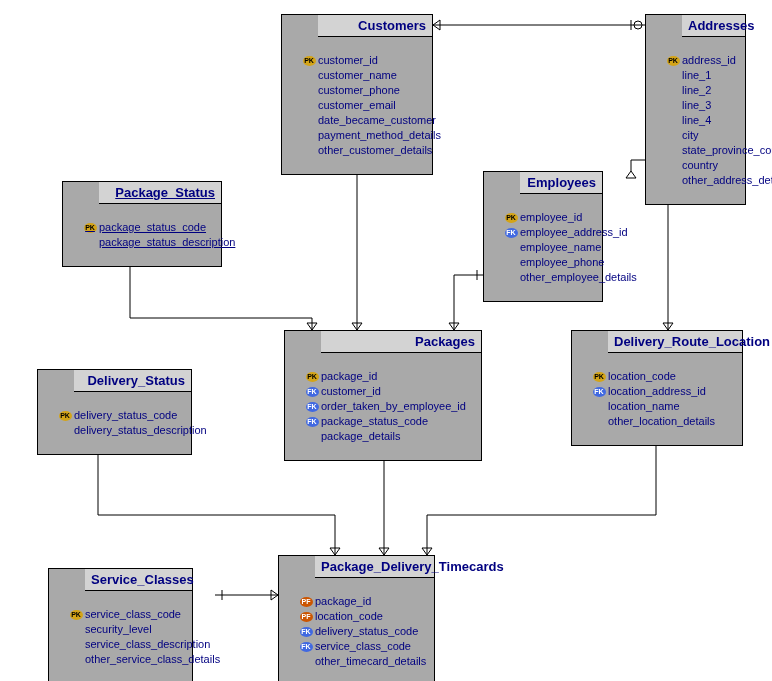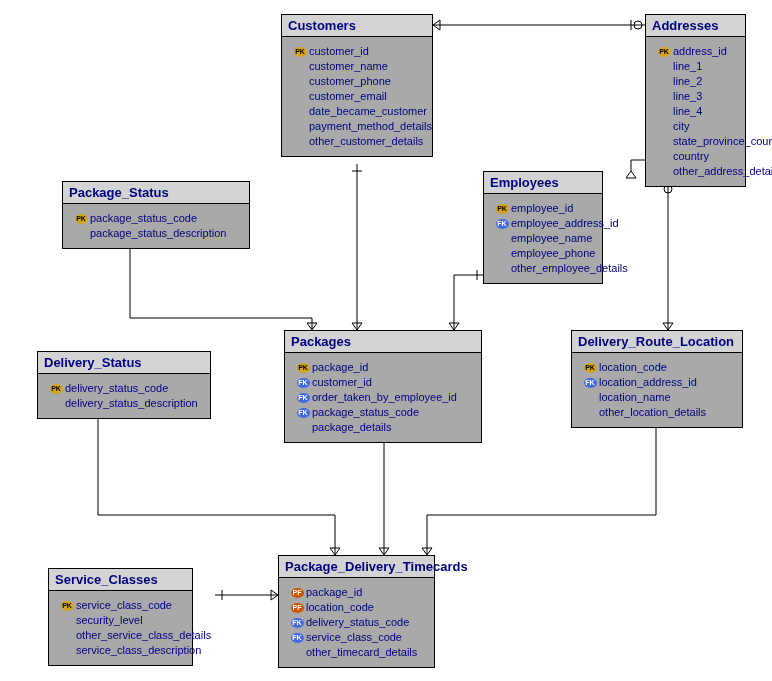--- a/index.html
+++ b/index.html
@@ -16,29 +16,30 @@
   }
   .entity {
     position: absolute;
     background: #a9a9a9;
     border: 1px solid #000;
     box-sizing: border-box;
   }
   .entity-header {
     background: #d3d3d3;
     border-bottom: 1px solid #000;
-    text-align: left;
+    text-align: right;
     font-weight: bold;
     font-size: 13px;
     color: #000080;
     padding: 3px 6px;
     white-space: nowrap;
+    margin-left: 36px;
   }
   .entity-body {
-    padding: 7px;
+    padding: 16px;
   }
   .attr-row {
     display: flex;
     align-items: center;
     padding: 0 4px;
     line-height: 15px;
     white-space: nowrap;
   }
   .attr-key {
     width: 14px;
@@ -224,21 +225,21 @@
         <span class="attr-key"></span>
         <span class="attr-name">country</span>
       </div>
       <div class="attr-row">
         <span class="attr-key"></span>
         <span class="attr-name">other_address_details</span>
       </div>
     </div>
 </div>
 
-<div class="entity" style="left:62px;top:181px;width:188px;">
+<div class="entity" style="left:62px;top:181px;width:160px;text-decoration:underline;">
   <div class="entity-header">Package_Status</div>
   <div class="entity-body" id="body-package_status">
       <div class="attr-row">
         <span class="attr-key">
           <span class="key-badge pk">PK</span>
         </span>
         <span class="attr-name">package_status_code</span>
       </div>
       <div class="attr-row">
         <span class="attr-key"></span>
@@ -270,21 +271,21 @@
         <span class="attr-key"></span>
         <span class="attr-name">employee_phone</span>
       </div>
       <div class="attr-row">
         <span class="attr-key"></span>
         <span class="attr-name">other_employee_details</span>
       </div>
     </div>
 </div>
 
-<div class="entity" style="left:37px;top:351px;width:174px;">
+<div class="entity" style="left:37px;top:369px;width:155px;">
   <div class="entity-header">Delivery_Status</div>
   <div class="entity-body" id="body-delivery_status">
       <div class="attr-row">
         <span class="attr-key">
           <span class="key-badge pk">PK</span>
         </span>
         <span class="attr-name">delivery_status_code</span>
       </div>
       <div class="attr-row">
         <span class="attr-key"></span>
@@ -361,25 +362,25 @@
           <span class="key-badge pk">PK</span>
         </span>
         <span class="attr-name">service_class_code</span>
       </div>
       <div class="attr-row">
         <span class="attr-key"></span>
         <span class="attr-name">security_level</span>
       </div>
       <div class="attr-row">
         <span class="attr-key"></span>
+        <span class="attr-name">service_class_description</span>
+      </div>
+      <div class="attr-row">
+        <span class="attr-key"></span>
         <span class="attr-name">other_service_class_details</span>
-      </div>
-      <div class="attr-row">
-        <span class="attr-key"></span>
-        <span class="attr-name">service_class_description</span>
       </div>
     </div>
 </div>
 
 <div class="entity" style="left:278px;top:555px;width:157px;">
   <div class="entity-header">Package_Delivery_Timecards</div>
   <div class="entity-body" id="body-package_delivery_timecards">
       <div class="attr-row">
         <span class="attr-key">
           <span class="key-badge pf">PF</span>

